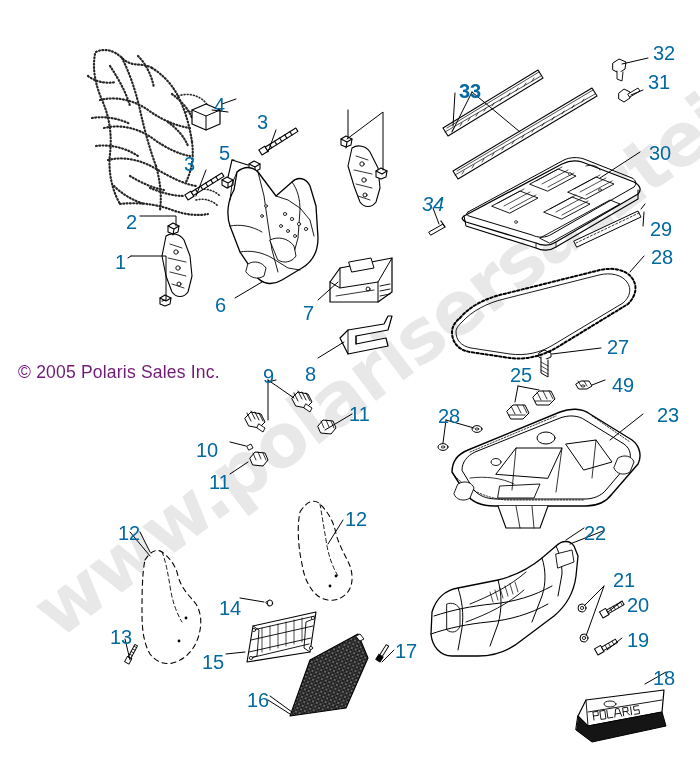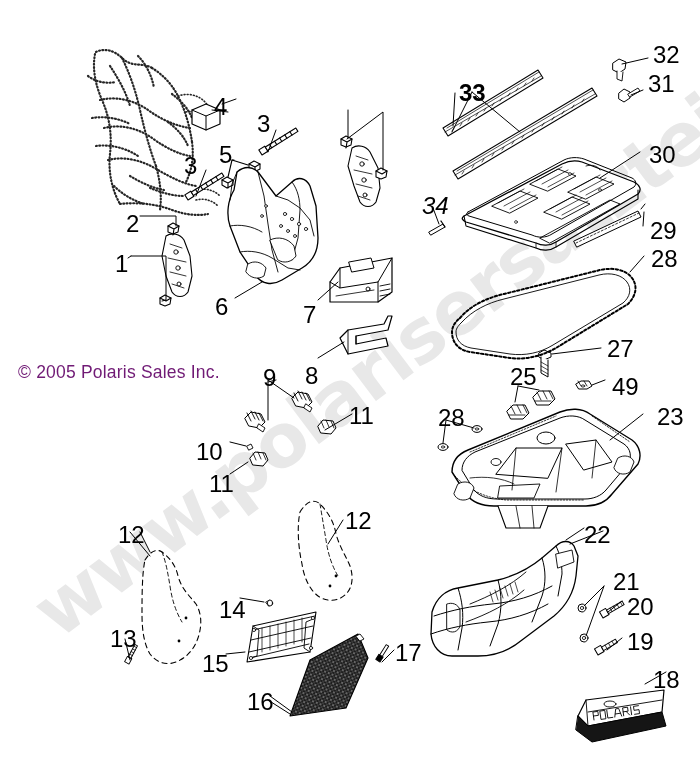--- a/index.html
+++ b/index.html
@@ -51,23 +51,23 @@
     position:absolute;
     left:0;top:0;
     width:700px;height:778px;
     z-index:4;
   }
   #art-ghost{ z-index:3; }
   
   .callout{
     position:absolute;
     font-family:"Liberation Sans", sans-serif;
-    font-size:24px;
+    font-size:20px;
     font-weight:400;
-    color:#000000;
+    color:#0369a1;
     z-index:7;
     line-height:1;
     white-space:nowrap;
   }
 </style>
 </head>
 <body>
 
 <div id="page">
 

